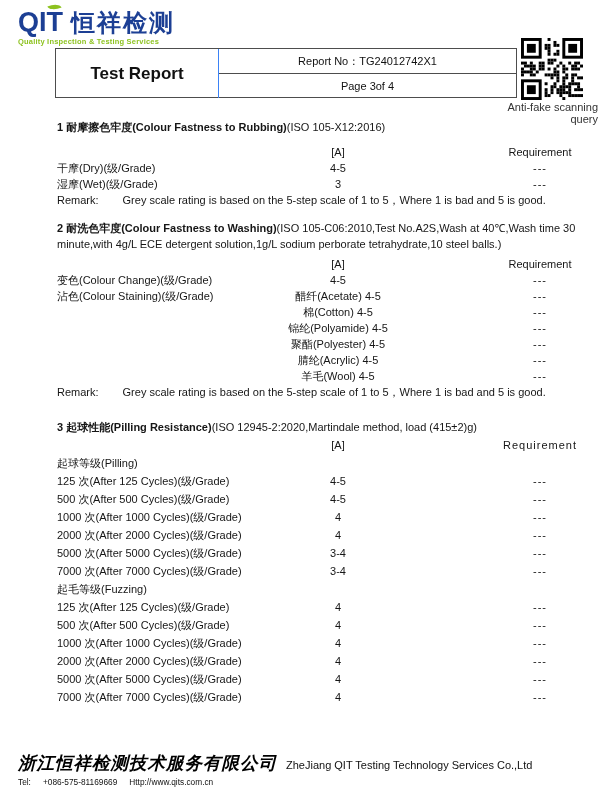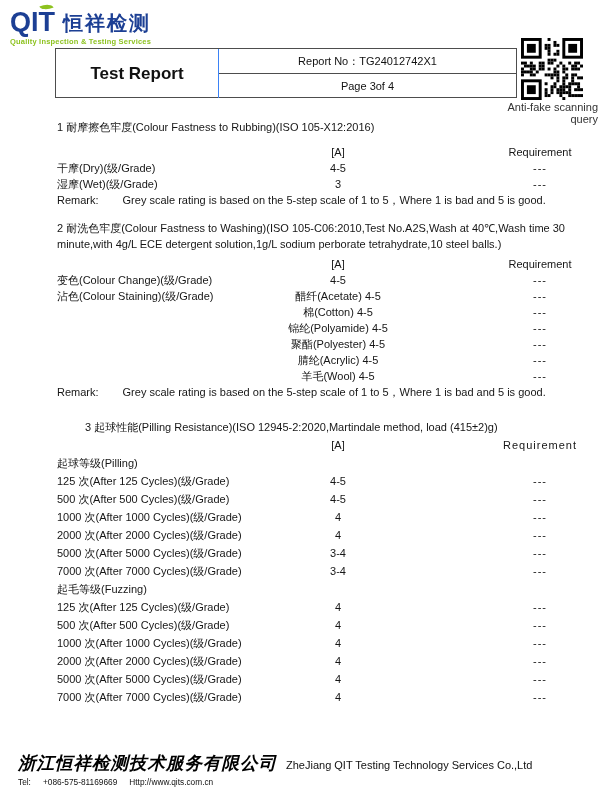--- a/index.html
+++ b/index.html
@@ -5,26 +5,26 @@
   * { margin:0; padding:0; box-sizing:border-box; }
   html,body { width:600px; }
   body{
     font-family:"Liberation Sans", sans-serif;
     background:#ffffff; color:#1a1a1a;
     width:600px; height:808px; position:relative; overflow:hidden;
   }
   .page{ position:absolute; inset:0; background:#fff; }
 
   
-  .logo{ position:absolute; left:10px; top:8px; }
+  .logo{ position:absolute; left:18px; top:8px; }
   .logo-line{ display:flex; align-items:flex-end; gap:8px; }
   .logo-en{ position:relative; font-weight:bold; font-size:27px; line-height:28px; color:#1c3f94; letter-spacing:0px; }
   .leaf{ position:absolute; left:30px; top:-4px; width:13px; height:6px; background:#8dc21f;
          border-radius:0 100% 0 100%; transform:rotate(-20deg); }
-  .logo-cn{ font-weight:bold; font-size:20px; line-height:26px; color:#1c3f94; letter-spacing:2px; }
+  .logo-cn{ font-weight:bold; font-size:24px; line-height:26px; color:#1c3f94; letter-spacing:2px; }
   .tagline{ font-size:7.5px; font-weight:bold; color:#8dc21f; margin-top:1px; letter-spacing:0.2px; }
 
   
   .header-table{
     position:absolute; left:55px; top:48px; width:462px; height:50px;
     border:1px solid #4d4d4d; display:grid; grid-template-columns:163px 1fr; grid-template-rows:25px 24px;
   }
   .ht-left{ grid-row:1 / span 2; border-right:1px solid #3b82f6;
             display:flex; align-items:center; justify-content:center;
             font-size:17px; font-weight:bold; color:#111; }
@@ -34,37 +34,37 @@
 
   
   .qr{ position:absolute; left:521px; top:38px; width:62px; height:62px; }
   .qr-caption{ position:absolute; left:488px; top:101px; width:110px; text-align:right;
                font-size:11px; color:#333; }
 
   
   .content{ position:absolute; left:57px; top:120px; width:520px; font-size:11px; color:#161616; }
   .h-results{ font-weight:bold; font-size:11.5px; height:21px; line-height:15px; }
   .sec-title{ line-height:16px; }
-  .sec-title b{ font-weight:normal; }
+  .sec-title b{ font-weight:bold; }
   .sec1 .sec-title{ height:20px; line-height:15px; }
   .sec2{ margin-top:12px; }
   .sec3{ margin-top:18px; }
 
   .trow{ position:relative; }
   .s12 .trow{ height:16px; line-height:16px; }
   .s3h  .trow{ height:18px; line-height:18px; }
   .trow .lbl{ position:absolute; left:0; white-space:nowrap; }
   .trow .val{ position:absolute; left:161px; width:240px; text-align:center; white-space:nowrap; }
   .trow .req{ position:absolute; left:433px; width:100px; text-align:center; white-space:nowrap; letter-spacing:1px; }
   .cols{ margin-top:4px; }
   .cols .req{ letter-spacing:0; }
   .subhead{ height:18px; line-height:18px; }
 
   .remark{ display:flex; gap:24px; height:16px; line-height:16px; white-space:nowrap; }
-  .s3h .colsrow{ height:18px; line-height:18px;margin-left:28px; }
+  .s3h .colsrow{ height:18px; line-height:18px; }
 
   
   .footer{ position:absolute; left:18px; top:751px; width:572px; }
   .f-line1{ display:flex; align-items:baseline; gap:9px; }
   .f-cn{ font-family:"DejaVu Serif", serif; font-style:italic; font-weight:bold;
          font-size:17.5px; color:#000; letter-spacing:1px; white-space:nowrap; }
   .f-en{ font-size:11px; color:#111; white-space:nowrap; }
   .f-line2{ margin-top:5px; font-size:8.3px; color:#111; white-space:nowrap; }
   .f-line3{ margin-top:2px; font-size:8.3px; color:#111; display:flex; gap:12px; white-space:nowrap; }
 </style>

